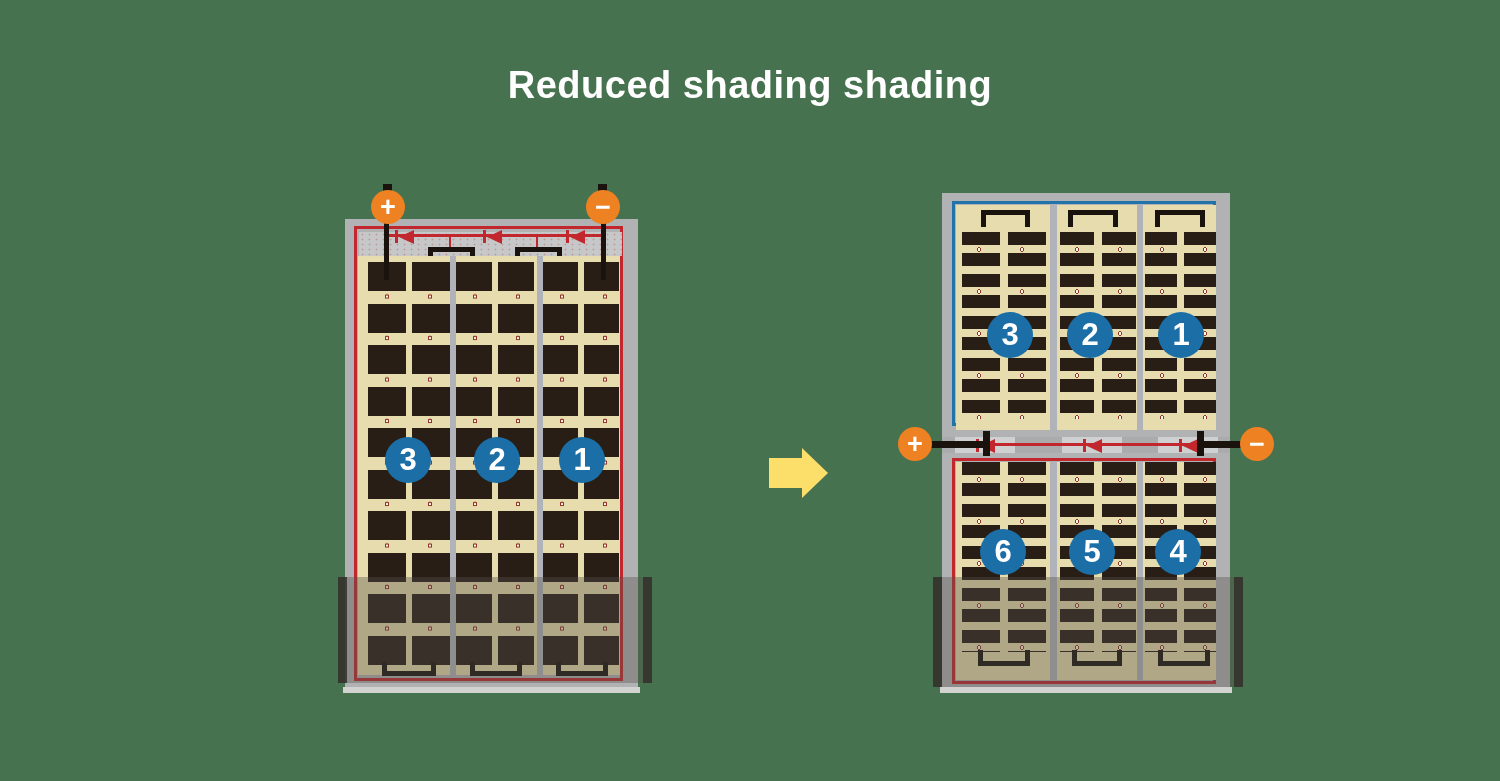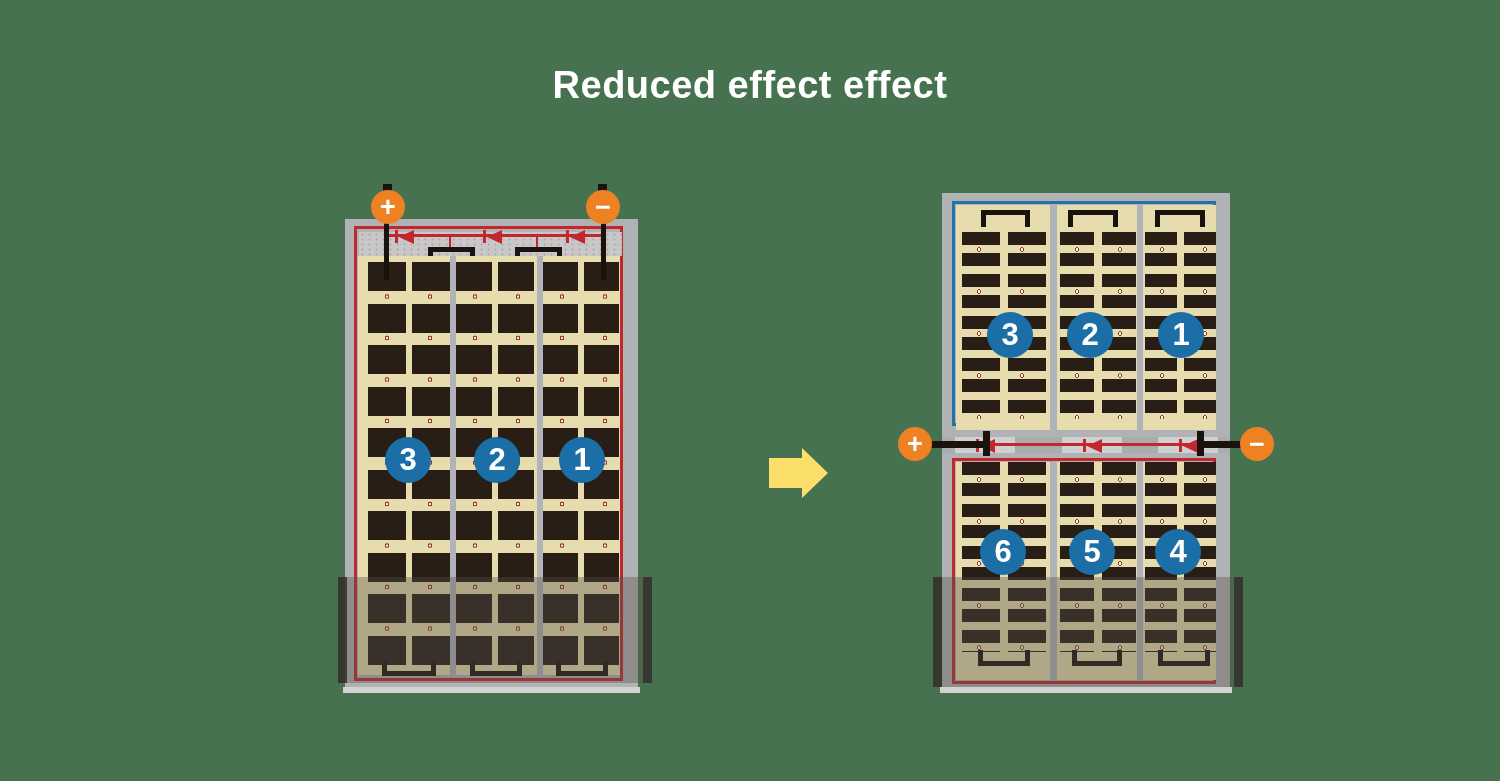--- a/index.html
+++ b/index.html
@@ -55,21 +55,21 @@
   .arrow .body{position:absolute;left:0;top:10px;width:33px;height:30px;background:#fcdf6b;}
   .arrow .tip{position:absolute;left:33px;top:0;width:0;height:0;
               border-top:25px solid transparent;border-bottom:25px solid transparent;
               border-left:26px solid #fcdf6b;}
 </style>
 </head>
 <body>
 
 <div class="stage">
 
-  <div class="title">Reduced effect effect</div>
+  <div class="title">Reduced shading shading</div>
 
   <div class="module" style="left:345px;top:219px;width:293px;height:471px">
     <div class="lip"></div>
     <div class="redborder" style="left:9px;top:7px;width:263px;height:449px"></div>
     <div class="wirestrip" style="left:14px;top:13px;width:263px;height:24px"></div>
     <div class="redwire" style="left:40px;top:15px;width:221px"></div>
     <div class="diode" style="left:50px;top:10px">
       <span class="dbar"></span>
       <span class="dtri"></span>
       </div>

